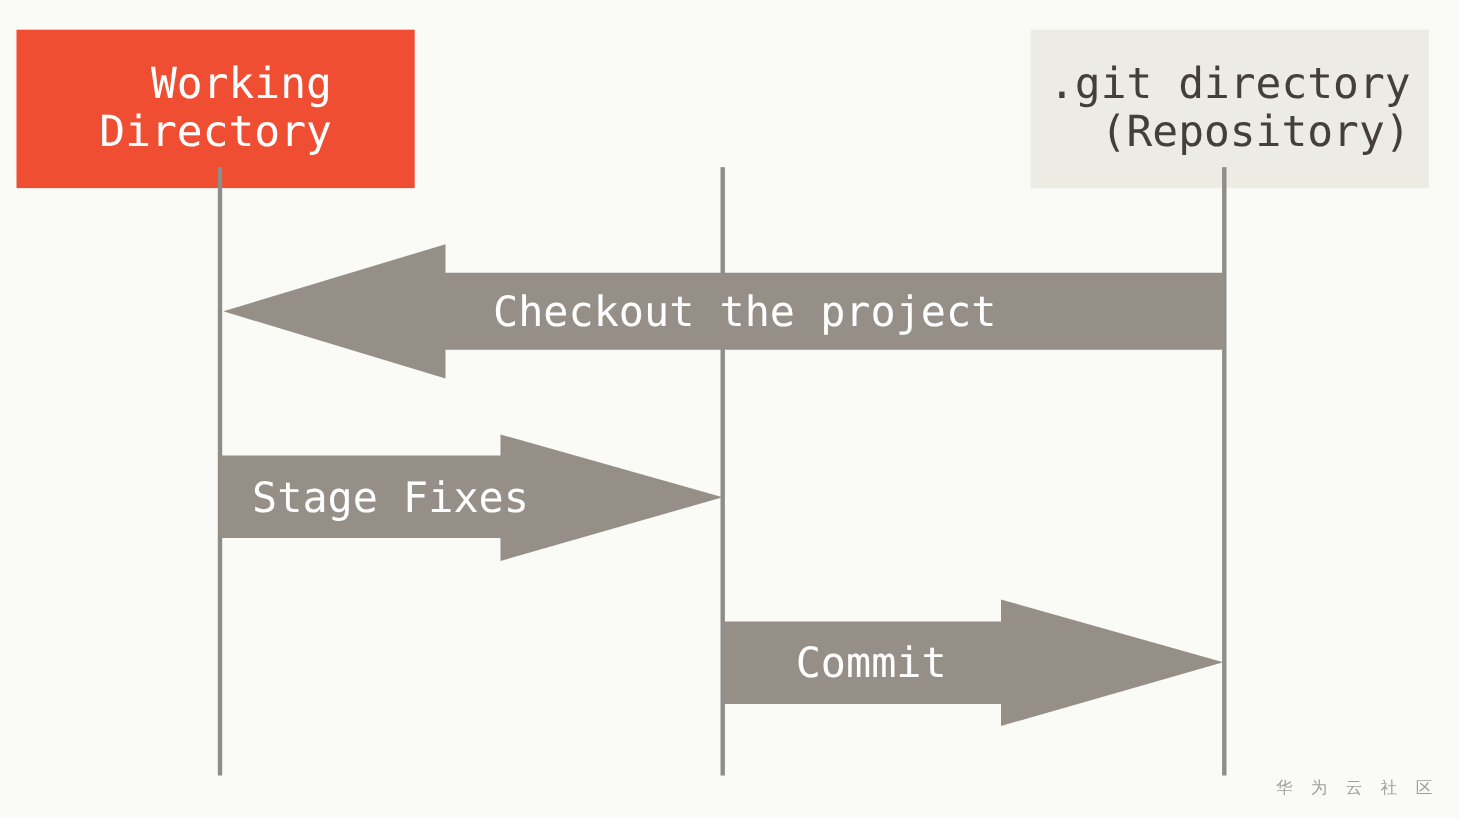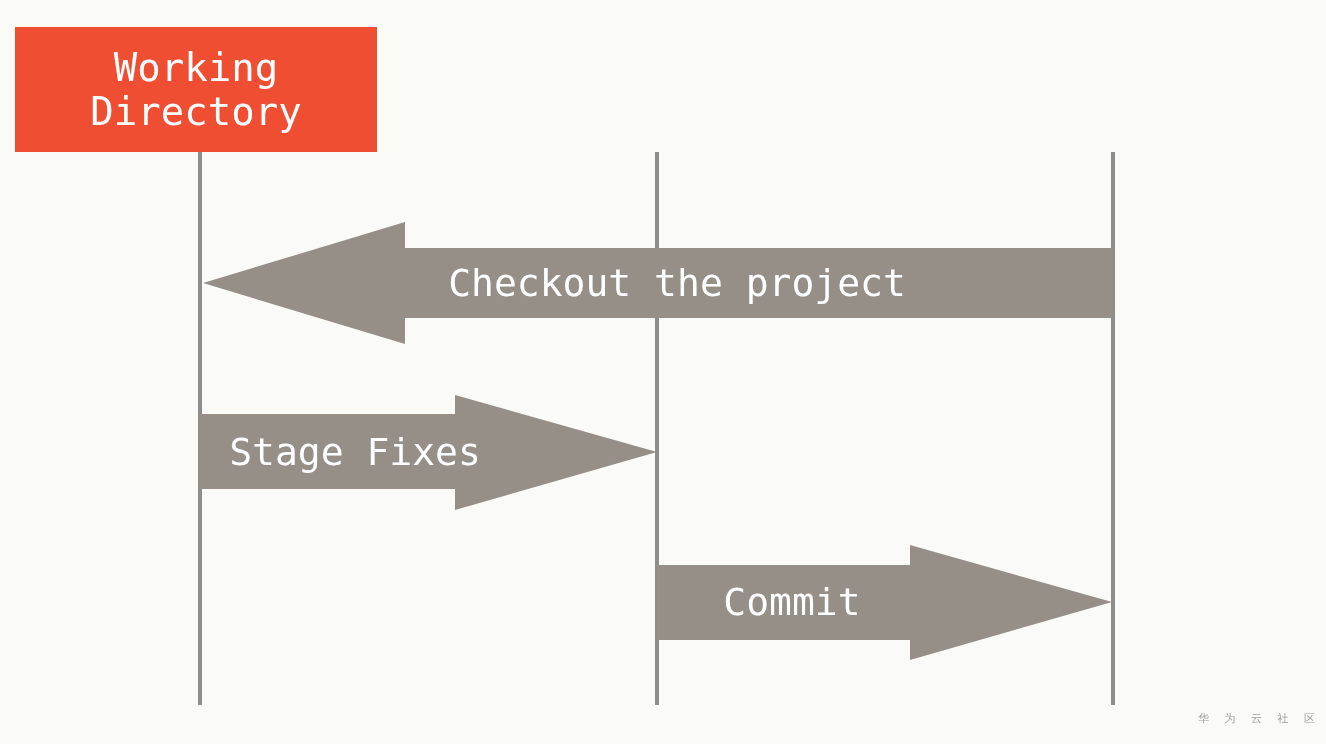--- a/index.html
+++ b/index.html
@@ -12,25 +12,25 @@
     position: relative;
     width: 1326px;
     height: 744px;
     background: var(--background, #FAFAF7);
     overflow: hidden;
   }
   .box {
     position: absolute;
     top: 27px;
     width: 362px;
-    height: 125px;
+    height: 144px;
     display: flex;
     align-items: center;
     justify-content: center;
-    text-align: center;
+    text-align: right;
   }
   .box-label {
     white-space: pre-line;
     font-size: 39px;
     line-height: 44px;
     font-weight: normal;
   }
   .box-working {
     left: 15px;
     background: var(--working-directory-box, #F04E32);
@@ -68,36 +68,40 @@
     stroke: none;
   }
   .arrow-text {
     fill: var(--box-text-light, #FFFFFF);
     font-family: "DejaVu Sans Mono", "Liberation Mono", monospace;
     font-size: 38px;
     text-anchor: middle;
   }
   .watermark {
     position: absolute;
-    right: 5px;
+    right: 18px;
     bottom: 18px;
     font-family: "DejaVu Sans", "Liberation Sans", sans-serif;
-    font-size: 11px;
+    font-size: 15px;
     letter-spacing: 6px;
     color: var(--watermark, #9E9E9A);
   }
 </style>
 </head>
 <body>
 
 <div class="canvas">
 
   <div class="box box-working">
     <span class="box-label">Working
 Directory</span>
+  </div>
+  <div class="box box-repo">
+    <span class="box-label">.git directory
+(Repository)</span>
   </div>
 
   <div class="lifeline lifeline-working"></div>
   <div class="lifeline lifeline-staging"></div>
   <div class="lifeline lifeline-repo"></div>
 
   <svg class="arrow-layer" viewBox="0 0 1326 744">
 
     <polygon class="arrow" points="203,283 405,222 405,248 1113,248 1113,318 405,318 405,344"></polygon>
     <text class="arrow-text" x="677" y="296">Checkout the project</text>

